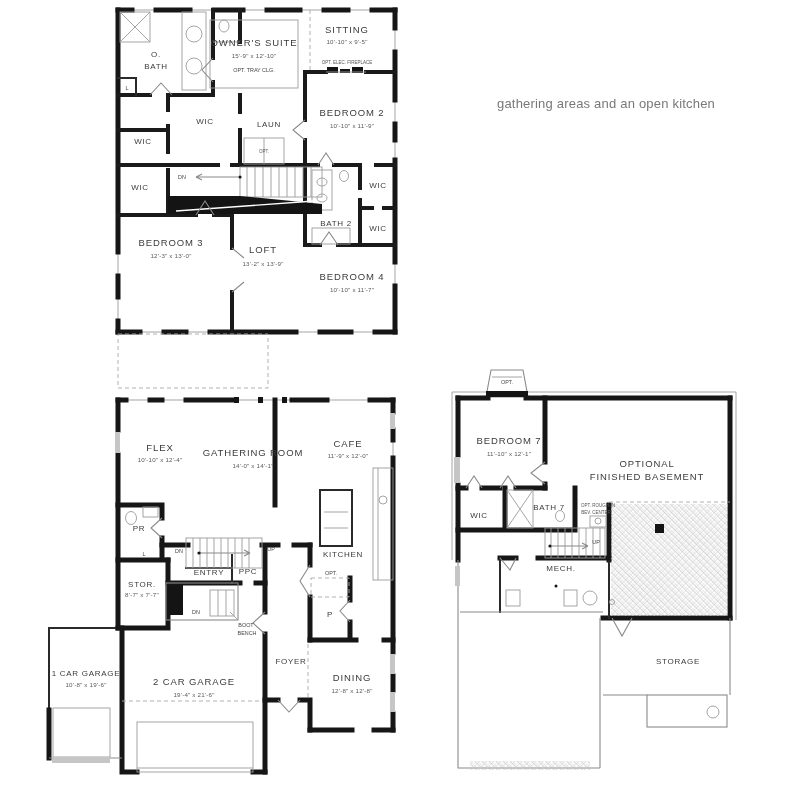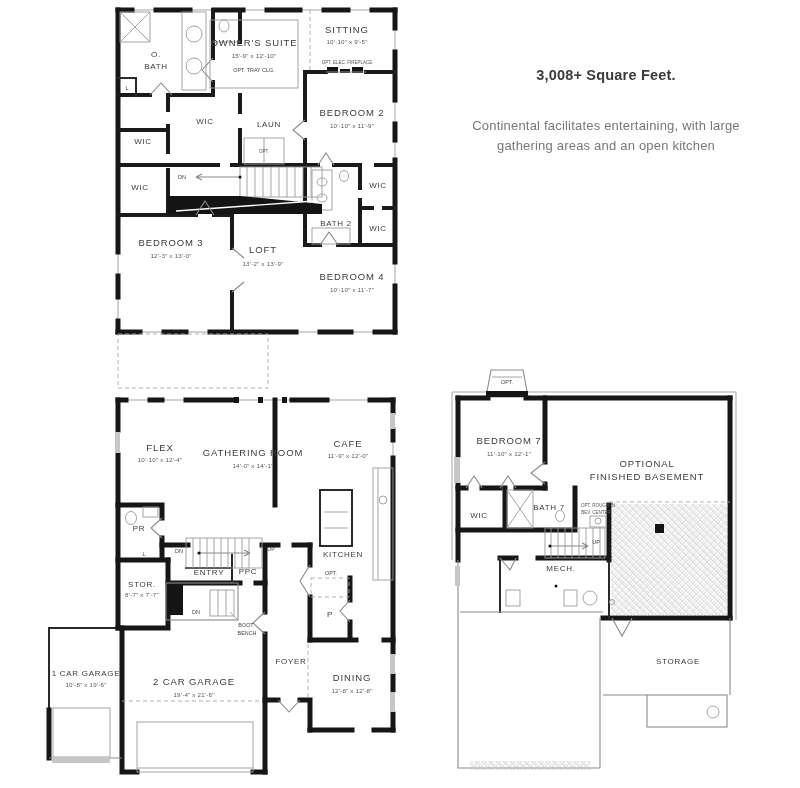--- a/index.html
+++ b/index.html
@@ -24,23 +24,21 @@
   .title{font-size:35px;letter-spacing:2.5px;color:#2e2e2e;font-weight:400;margin:0 0 14px 0;}
   .sub{font-size:14.5px;font-weight:bold;color:#3b3b3b;line-height:1.55;letter-spacing:0.2px;}
   .desc{margin-top:30px;font-size:13px;color:#787878;line-height:1.5;letter-spacing:0.2px;}
 </style>
 </head>
 <body>
 
 <div id="canvas">
 
   <div class="header">
-    <div class="sub">3,008+ Square Feet.</div>
     <div class="desc">
-      <div>Continental facilitates entertaining, with large</div>
       <div>gathering areas and an open kitchen</div>
     </div>
   </div>
 
   <svg id="plans" width="800" height="788" viewBox="0 0 800 788">
     <defs>
       <pattern id="hatch" width="5" height="5" patternUnits="userSpaceOnUse" patternTransform="rotate(45)">
         <path d="M0,0 H5 M0,2.5 H5" stroke="#bdbdbd" stroke-width="0.6"></path>
         <path d="M0,0 V5 M2.5,0 V5" stroke="#cfcfcf" stroke-width="0.5"></path>
       </pattern>

